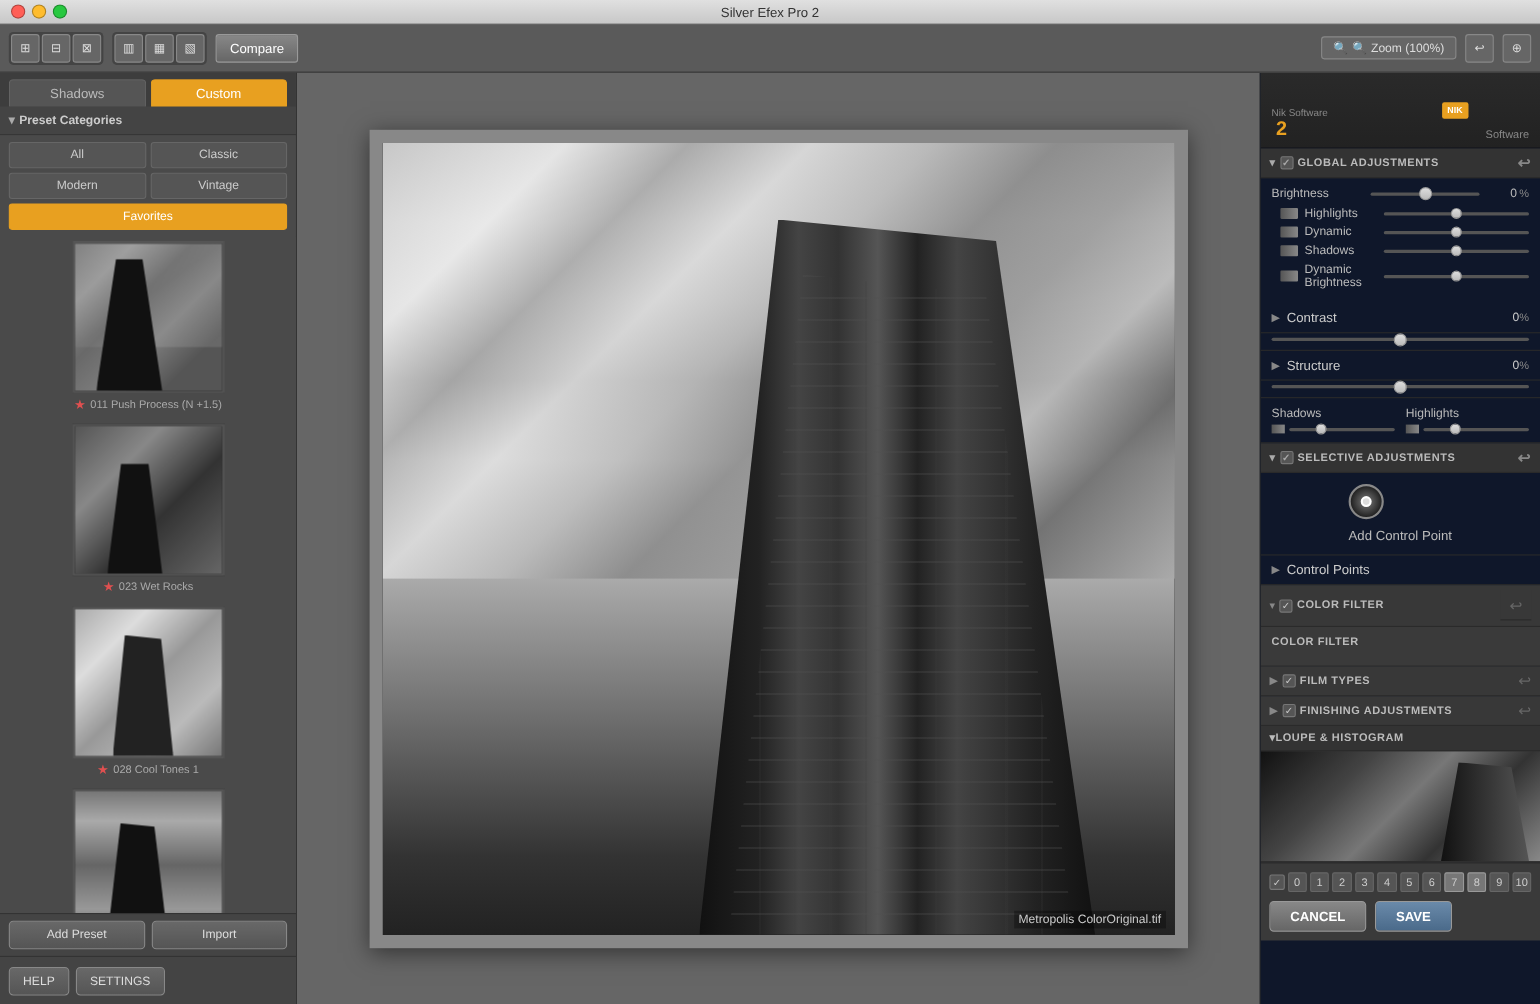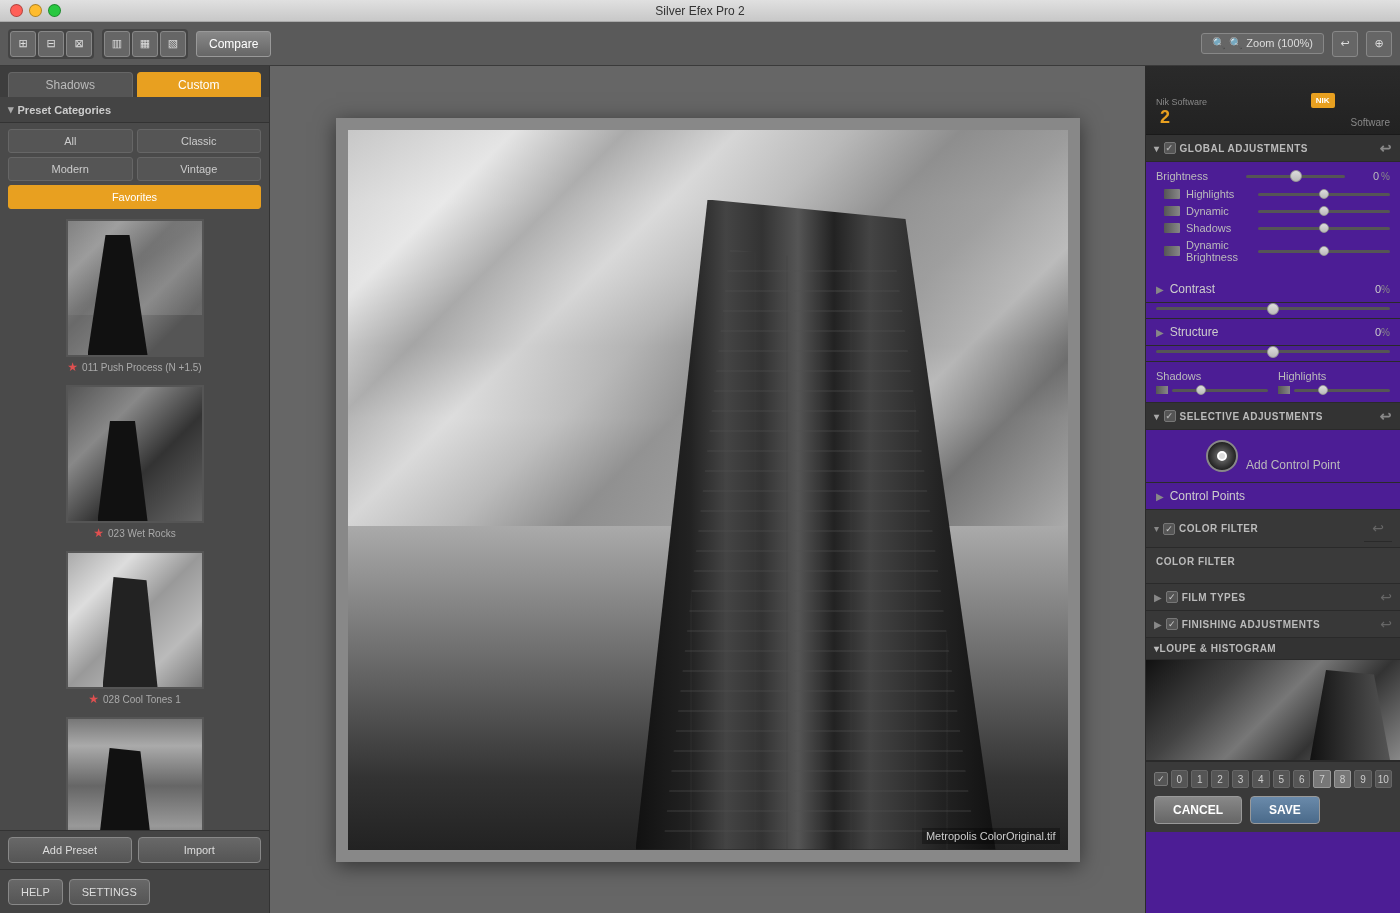--- a/index.html
+++ b/index.html
@@ -269,21 +269,21 @@
       right: 8px;
       font-size: 11px;
       color: #ccc;
       background: rgba(0,0,0,0.3);
       padding: 2px 4px;
     }
 
     
     .right-panel {
       width: 255px;
-      background: #4c1d95;
+      background: #0f172a;
       display: flex;
       flex-direction: column;
       border-left: 1px solid #2a2a2a;
       overflow-y: auto;
       flex-shrink: 0;
     }
     .right-panel::-webkit-scrollbar { width: 6px; }
     .right-panel::-webkit-scrollbar-track { background: #333; }
     .right-panel::-webkit-scrollbar-thumb { background: #555; border-radius: 3px; }
 
@@ -502,23 +502,24 @@
     
     .selective-content {
       padding: 10px;
       display: flex;
       flex-direction: column;
       align-items: center;
       border-bottom: 1px solid #2a2a2a;
     }
     .control-point-btn {
       display: flex;
-      align-items: flex-end;
+      align-items: flex-start;
       gap: 8px;
       cursor: pointer;
+      flex-direction: column;
     }
     .control-point-icon {
       width: 32px;
       height: 32px;
       border-radius: 50%;
       border: 2px solid #888;
       background: radial-gradient(circle, #555 30%, #222 70%);
       display: flex;
       align-items: center;
       justify-content: center;

